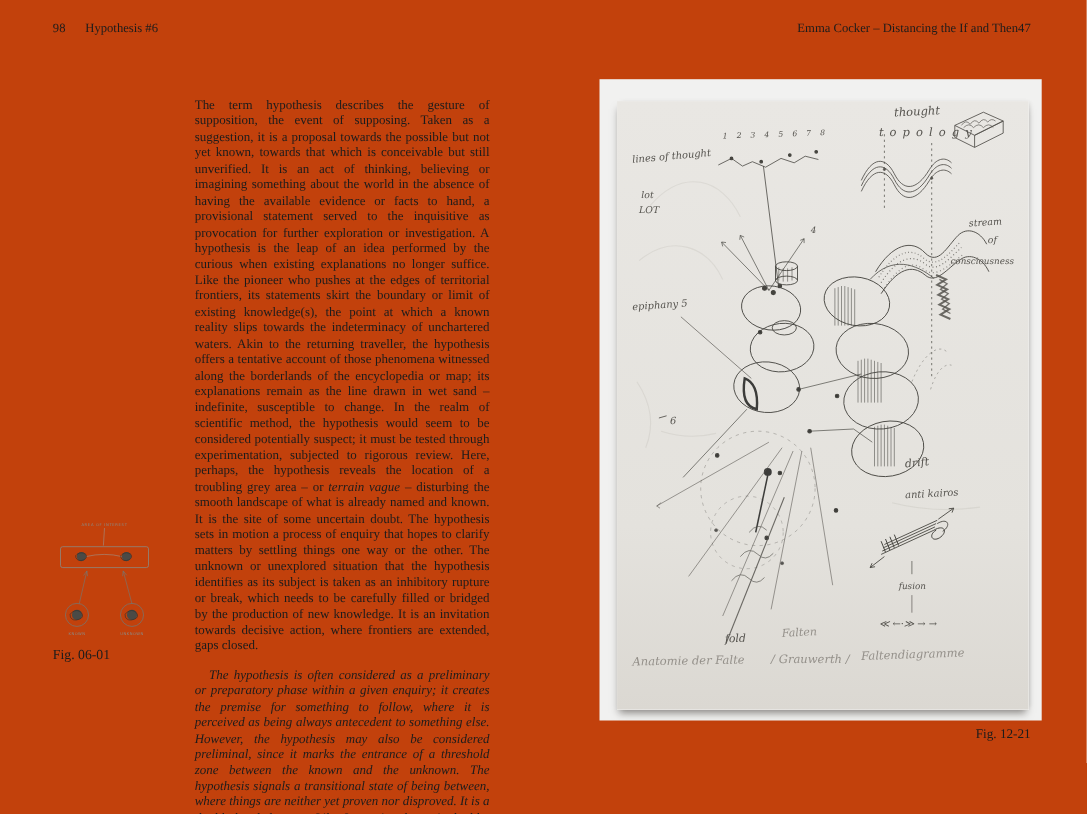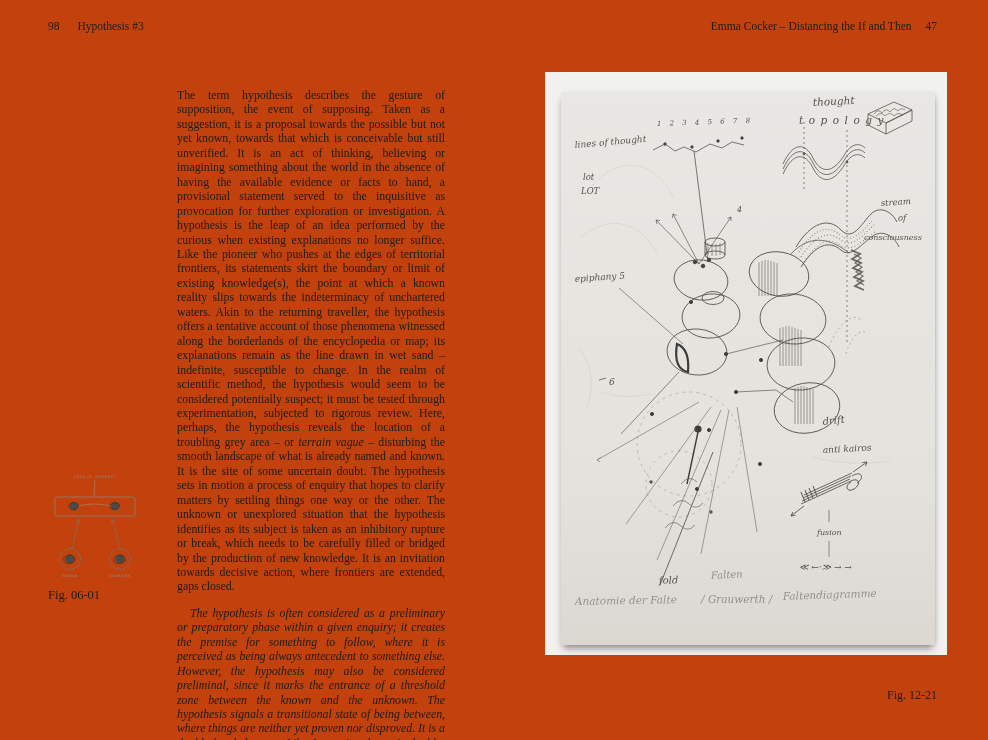--- a/index.html
+++ b/index.html
@@ -2,54 +2,54 @@
 <html><head>
 <meta charset="utf-8">
 <style>
   html,body{margin:0;padding:0;background:#ffffff;}
   .spread{position:relative;width:988px;height:740px;background:#c2410c;
           font-family:"Liberation Serif", serif;color:#1c1c1c;overflow:hidden;}
 
   
   .hdr-left{position:absolute;left:48px;top:20px;font-size:11.5px;display:flex;gap:18px;}
   .hdr-right{position:absolute;left:600px;top:20px;width:337px;display:flex;
-             justify-content:flex-end;gap:14px;font-size:11.5px;}
+             justify-content:flex-end;font-size:11.5px;}
 
   
   .bodycopy{position:absolute;left:165px;top:76px;width:292px;
             font-size:11.8px;line-height:14.45px;text-align:justify;}
   .bodycopy p{margin:12px;}
   .bodycopy p.indent{text-indent:13px;font-style:italic;}
 
   
   .fig-left{position:absolute;left:48px;top:466px;width:95px;height:118px;}
   .fig-left-caption{position:absolute;left:48px;top:588px;font-size:12.5px;}
 
   
   .photo{position:absolute;left:545px;top:72px;width:402px;height:583px;
          background:#f1f1f0;}
   .paper{position:absolute;left:16px;top:20px;width:374px;height:553px;
          background:linear-gradient(180deg,#e9e7e3 0%,#e4e2dd 70%,#dbd8d2 100%);
          box-shadow:0 5px 7px -2px rgba(55,50,45,.55), 2px 0 4px -2px rgba(55,50,45,.18);}
   .fig-right-caption{position:absolute;left:800px;top:660px;width:137px;
-                     text-align:right;font-size:12px;margin-top:28px;}
+                     text-align:right;font-size:12px;}
 
   svg text{font-family:"DejaVu Serif", serif;}
   .hand{font-style:italic;fill:#55534e;}
   .hand-light{font-style:italic;fill:#94908a;}
   .tiny{font-family:"DejaVu Sans", sans-serif;fill:#8a8a85;}
 </style>
 </head>
 <body>
 
 <div class="spread">
 
   <div class="hdr-left">
     <span>98</span>
-    <span>Hypothesis #3</span>
+    <span>Hypothesis #6</span>
   </div>
   <div class="hdr-right">
     <span>Emma Cocker – Distancing the If and Then</span>
     <span>47</span>
   </div>
 
   <div class="bodycopy">
       <p><span>The term hypothesis describes the gesture of supposition, the event of supposing. Taken as a suggestion, it is a proposal towards the possible but not yet known, towards that which is conceivable but still unverified. It is an act of thinking, believing or imagining something about the world in the absence of having the available evidence or facts to hand, a provisional statement served to the inquisitive as provocation for further exploration or investigation. A hypothesis is the leap of an idea performed by the curious when existing explanations no longer suffice. Like the pioneer who pushes at the edges of territorial frontiers, its statements skirt the boundary or limit of existing knowledge(s), the point at which a known reality slips towards the indeterminacy of unchartered waters. Akin to the returning traveller, the hypothesis offers a tentative account of those phenomena witnessed along the borderlands of the encyclopedia or map; its explanations remain as the line drawn in wet sand – indefinite, susceptible to change. In the realm of scientific method, the hypothesis would seem to be considered potentially suspect; it must be tested through experimentation, subjected to rigorous review. Here, perhaps, the hypothesis reveals the location of a troubling grey area – or </span><i>terrain vague</i><span> – disturbing the smooth landscape of what is already named and known. It is the site of some uncertain doubt. The hypothesis sets in motion a process of enquiry that hopes to clarify matters by settling things one way or the other. The unknown or unexplored situation that the hypothesis identifies as its subject is taken as an inhibitory rupture or break, which needs to be carefully filled or bridged by the production of new knowledge. It is an invitation towards decisive action, where frontiers are extended, gaps closed.</span></p>
       <p class="indent"><span>The hypothesis is often considered as a preliminary or preparatory phase within a given enquiry; it creates the premise for something to follow, where it is perceived as being always antecedent to something else. However, the hypothesis may also be considered preliminal, since it marks the entrance of a threshold zone between the known and the unknown. The hypothesis signals a transitional state of being between, where things are neither yet proven nor disproved. It is a double-headed arrow. Like Janus, its glance is double-facing, for it always looks towards the conditions of the present-past for stimulus, whilst gesturing forwards to the future, to the (imagined) arrival of clearer understanding, towards the moment of realisation. For</span></p>
     </div>

